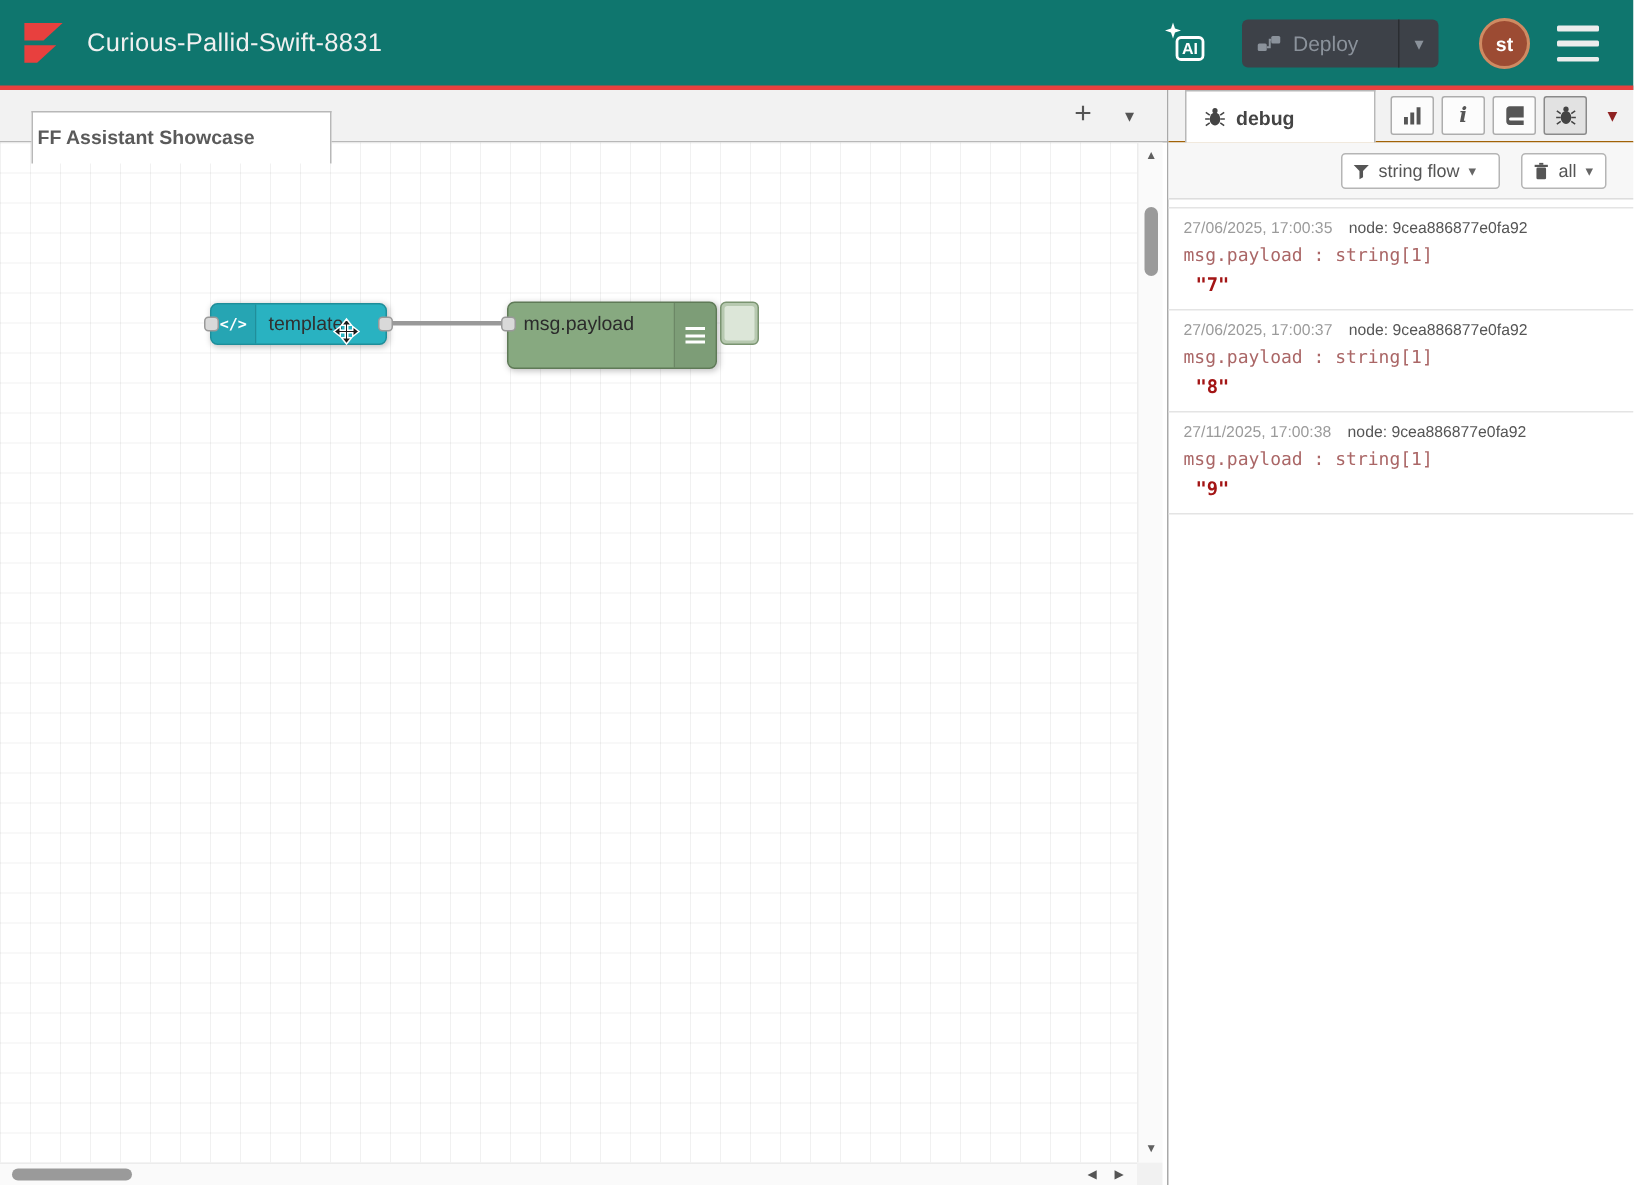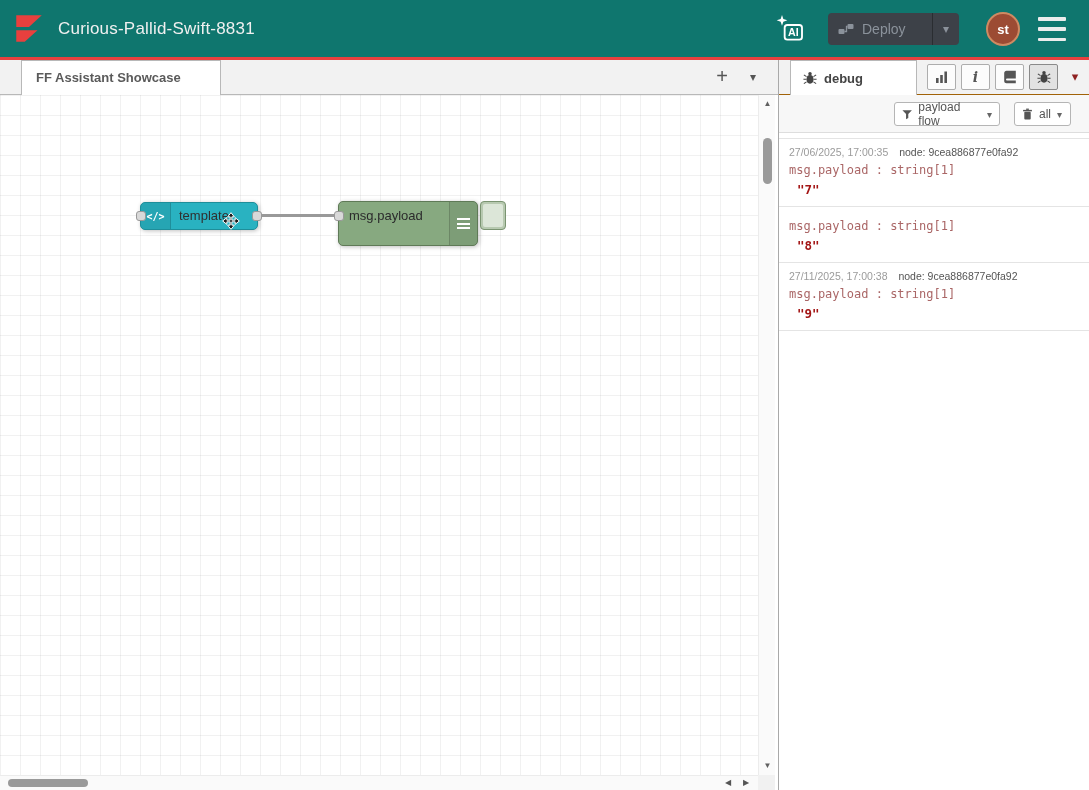--- a/index.html
+++ b/index.html
@@ -26,23 +26,23 @@
             border-radius:50%; background:#9c4b33; border:2px solid #cf8a62;
             color:#fff; font-size:13px; font-weight:600; display:flex;
             align-items:center; justify-content:center; }
   .hamburger { position:absolute; left:1038px; top:17px; width:28px; height:24px;
                display:flex; flex-direction:column; justify-content:space-between; cursor:pointer; }
   .hamburger div { width:28px; height:3.5px; background:#ececec; border-radius:1px; }
 
   
   .tabbar { position:absolute; left:0; top:60px; width:778px; height:35px;
             background:#f2f2f2; border-bottom:1px solid #b8b8b8; }
-  .ws-tab { position:absolute; left:21px; top:0; width:200px; height:35px;
+  .ws-tab { position:absolute; left:21px; top:14px; width:200px; height:35px;
             background:#fff; border:1px solid #b8b8b8; border-bottom:none;
-            line-height:33px; padding-left:14px; font-size:13px; font-weight:600;
+            line-height:33px; padding-left:3px; font-size:13px; font-weight:600;
             color:#5a5a5a; z-index:2; }
   .tab-add { position:absolute; left:708px; top:0; width:28px; height:34px;
              text-align:center; line-height:32px; font-size:20px; color:#555; cursor:pointer; }
   .tab-menu { position:absolute; left:740px; top:0; width:26px; height:34px;
               text-align:center; line-height:34px; font-size:12px; color:#555; cursor:pointer; }
 
   
   .canvas { position:absolute; left:0; top:95px; width:758px; height:680px; background:#fff;
             background-image:
               linear-gradient(rgba(0,0,0,0.055) 1px, transparent 1px),
@@ -254,21 +254,21 @@
         </svg>
       </div>
       <div class="sb-chevron">▾</div>
     </div>
 
     <div class="sb-filterbar">
       <div class="filter-btn btn-filter-flow">
         <svg width="11" height="11" viewBox="0 0 12 12">
           <path d="M0.5 1 h11 l-4.2 4.5 v4.5 l-2.6 1.5 v-6 Z" fill="#555"></path>
         </svg>
-        <span>payload flow</span>
+        <span>string flow</span>
         <span class="chev">▾</span>
       </div>
       <div class="filter-btn btn-clear-all">
         <svg width="11" height="12" viewBox="0 0 12 13">
           <rect x="2.5" y="4" width="7" height="8.5" rx="1" fill="#555"></rect>
           <rect x="1.2" y="2" width="9.6" height="1.6" fill="#555"></rect>
           <rect x="4.5" y="0.6" width="3" height="1.4" fill="#555"></rect>
         </svg>
         <span>all</span>
         <span class="chev">▾</span>
@@ -280,20 +280,24 @@
       <div class="dbg-msg">
         <div class="dbg-meta">
           <span>27/06/2025, 17:00:35</span>
           <span class="node-id">node: 9cea886877e0fa92</span>
         </div>
         <div class="dbg-prop">msg.payload : string[1]</div>
         <div class="dbg-value">"7"</div>
       </div>
 
       <div class="dbg-msg">
+        <div class="dbg-meta">
+          <span>27/06/2025, 17:00:37</span>
+          <span class="node-id">node: 9cea886877e0fa92</span>
+        </div>
         <div class="dbg-prop">msg.payload : string[1]</div>
         <div class="dbg-value">"8"</div>
       </div>
 
       <div class="dbg-msg">
         <div class="dbg-meta">
           <span>27/11/2025, 17:00:38</span>
           <span class="node-id">node: 9cea886877e0fa92</span>
         </div>
         <div class="dbg-prop">msg.payload : string[1]</div>

